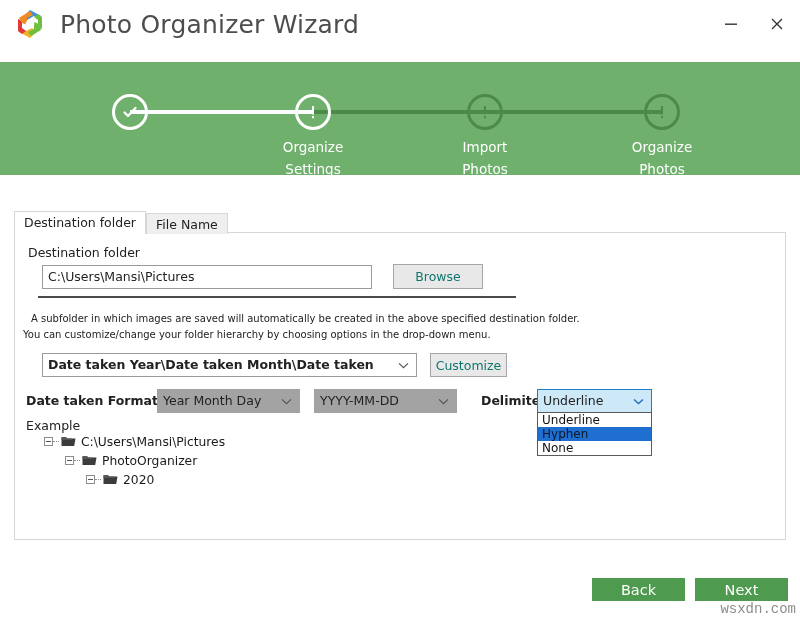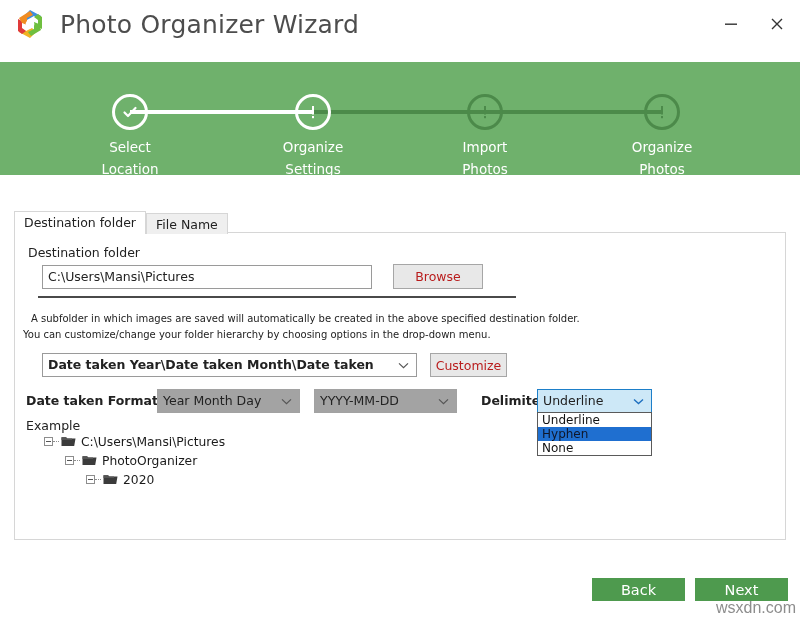--- a/index.html
+++ b/index.html
@@ -97,21 +97,21 @@
   .textbox{
     position:absolute;box-sizing:border-box;
     border:1px solid #9a9a9a;background:#fff;
     font-size:12.5px;color:#222;
     padding:0 5px;line-height:22px;height:24px;
     font-family:"DejaVu Sans", sans-serif;
   }
   .btn{
     position:absolute;box-sizing:border-box;
     border:1px solid #a6a6a6;background:#e8e8e8;
-    font-size:12.5px;color:#b91c1c;text-align:center;
+    font-size:12.5px;color:#0f766e;text-align:center;
     font-family:"DejaVu Sans", sans-serif;
     cursor:default;
   }
   .hr{
     position:absolute;height:2px;background:#4a4a4a;
   }
   .desc{
     position:absolute;font-size:10px;color:#222;line-height:17px;
     font-family:"DejaVu Sans", sans-serif;white-space:nowrap;
   }
@@ -162,22 +162,22 @@
   
   .navbtn{
     position:absolute;width:93px;height:23px;
     background:#4e9a4e;color:#ffffff;border:none;
     font-size:14.5px;font-family:"DejaVu Sans", sans-serif;
     display:flex;align-items:center;justify-content:center;
     cursor:default;
   }
   .watermark{
     position:absolute;right:4px;bottom:2px;
-    font-size:16px;color:#8d8d8d;
-    font-family:Liberation Sans, sans-serif;
+    font-size:14px;color:#8d8d8d;
+    font-family:Liberation Mono, monospace;
   }
 </style>
 </head>
 <body>
 
 <div class="titlebar">
   <div class="logo">
     <svg width="36" height="36" viewBox="0 0 36 36">
       <path d="M18 4 L29 10 L29 14 L22 10 L15 14 L11 11 Z" fill="#3f8ede"></path>
       <path d="M30 11 L30 23 L26 21 L26 14 L22 11 L26 8 Z" fill="#6fbf3f"></path>
@@ -210,24 +210,20 @@
   <div class="connector done" style="left:130px;width:183px;"></div>
   <div class="connector todo" style="left:313px;width:172px;"></div>
   <div class="connector todo" style="left:485px;width:177px;"></div>
 
   <div class="stepnode" style="left:50px;">
     <div class="circ">
       <svg width="20" height="20" viewBox="0 0 20 20">
           <path d="M4.5 10.5 L8 14 L15.5 6" stroke="#ffffff" stroke-width="2.2" fill="none" stroke-linecap="round" stroke-linejoin="round"></path>
         </svg>
     </div>
-    <div class="steplabel">
-      <span>Select</span><br>
-      <span>Location</span>
-    </div>
   </div>
 
   <div class="stepnode" style="left:233px;">
     <div class="circ">
       <svg width="20" height="20" viewBox="0 0 20 20">
           <rect x="9" y="4" width="2" height="8.5" fill="#ffffff"></rect>
           <rect x="9" y="14" width="2" height="2.2" fill="#ffffff"></rect>
         </svg>
     </div>
     <div class="steplabel">

